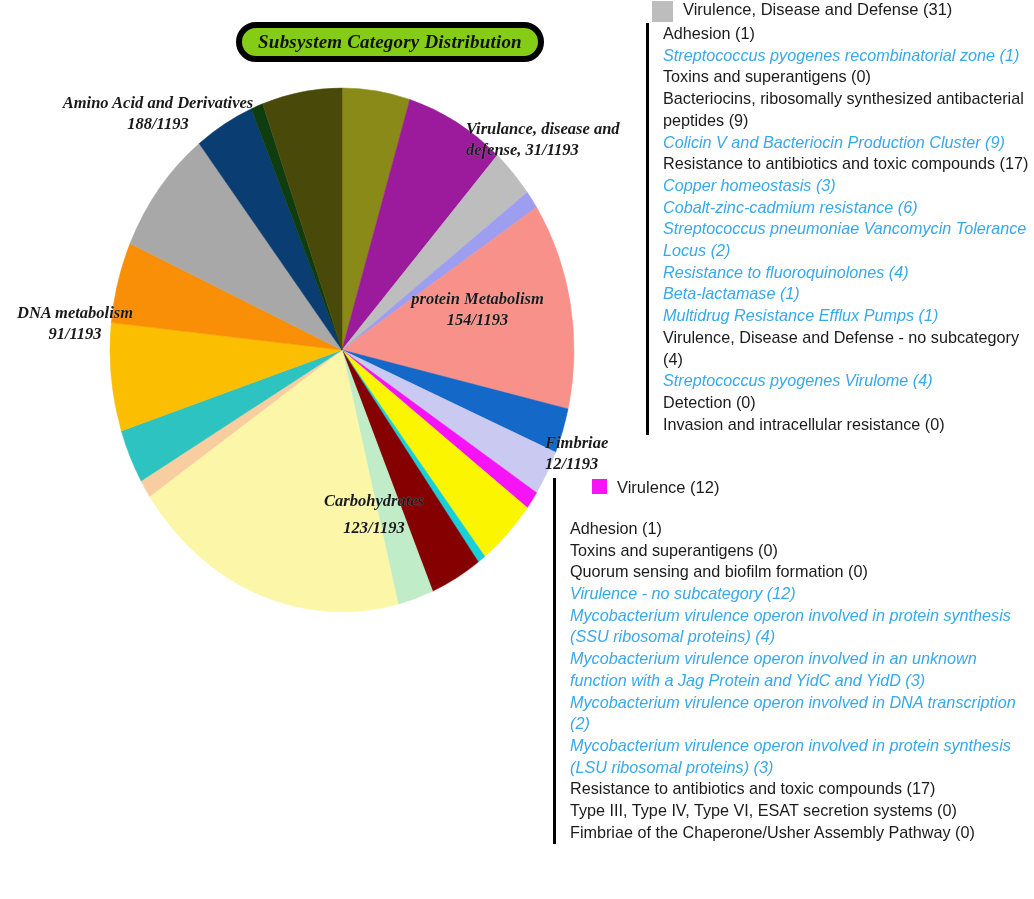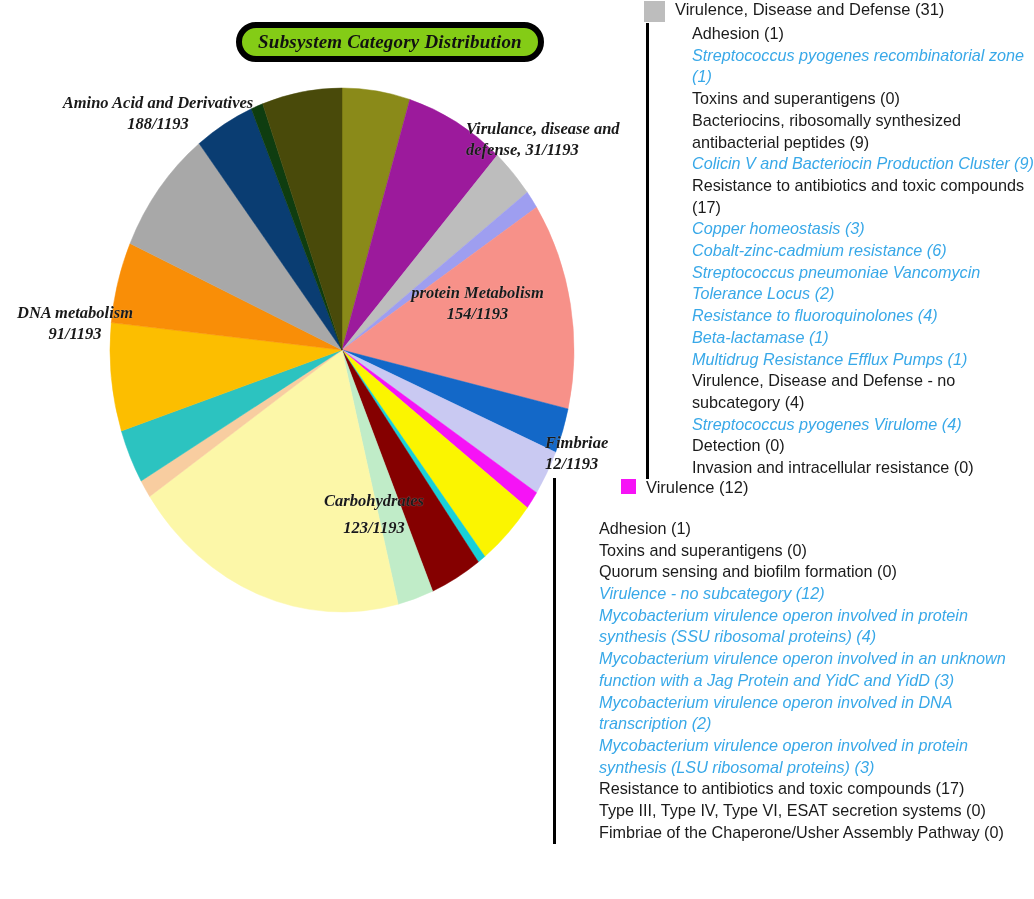--- a/index.html
+++ b/index.html
@@ -36,58 +36,58 @@
     position:absolute;
     font-family:"Liberation Serif", serif;
     font-style:italic;font-weight:bold;
     font-size:16.5px;color:#1a1a1a;
     line-height:1.28;
     text-shadow:0 0 1px rgba(255,255,255,.55);
   }
   #lbl-amino{left:28px;top:92px;width:260px;text-align:center;}
   #lbl-dna{left:0px;top:302px;width:150px;text-align:center;}
   #lbl-virdisdef{left:466px;top:118px;width:170px;text-align:left;}
-  #lbl-protein{left:385px;top:282px;width:185px;text-align:center;}
+  #lbl-protein{left:385px;top:288px;width:185px;text-align:center;}
   #lbl-carb{left:279px;top:490px;width:190px;text-align:center;}
   #lbl-virulence{left:545px;top:432px;width:110px;text-align:left;}
 
   
   .legend-block{position:absolute;}
   .legend-head{
     display:flex;align-items:flex-start;gap:10px;
     margin-bottom:1px;
   }
   .swatch{
     width:21px;height:21px;flex:0 0 21px;margin-top:1px;
     border:0;
   }
   .legend-head .htxt{
     font-family:"Liberation Sans", sans-serif;
     font-size:16.5px;color:#1b1b1b;line-height:1.15;
   }
   .legend-body{
-    display:flex;align-items:stretch;gap:29px;
+    display:flex;align-items:stretch;
   }
   .rule{
     width:3px;background:#000000;flex:0 0 3px;margin-right:14px;
   }
   .items{flex:1 1 auto;}
   .legend-item{
     font-family:"Liberation Sans", sans-serif;
     font-size:16.2px;
     line-height:1.34;
     color:#1b1b1b;
     white-space:normal;
   }
   .legend-item.sub{color:#38a8e8;font-style:italic;}
   .legend-item.black{color:#1b1b1b;}
 
   
   #legend-vdd{left:636px;top:0px;width:398px;}
-  #legend-vdd .legend-head{margin-left:8px;}
+  #legend-vdd .legend-head{margin-left:16px;}
   #legend-vdd .legend-body{margin-left:10px;}
   #legend-vdd .items{padding-left:0px;}
 
   
   #legend-vir{left:525px;top:478px;width:509px;}
   #legend-vir .legend-head{margin-left:22px;}
   #legend-vir .legend-body{margin-left:28px;}
   #legend-vir .spacer{height:20px;}
 </style>
 </head>

